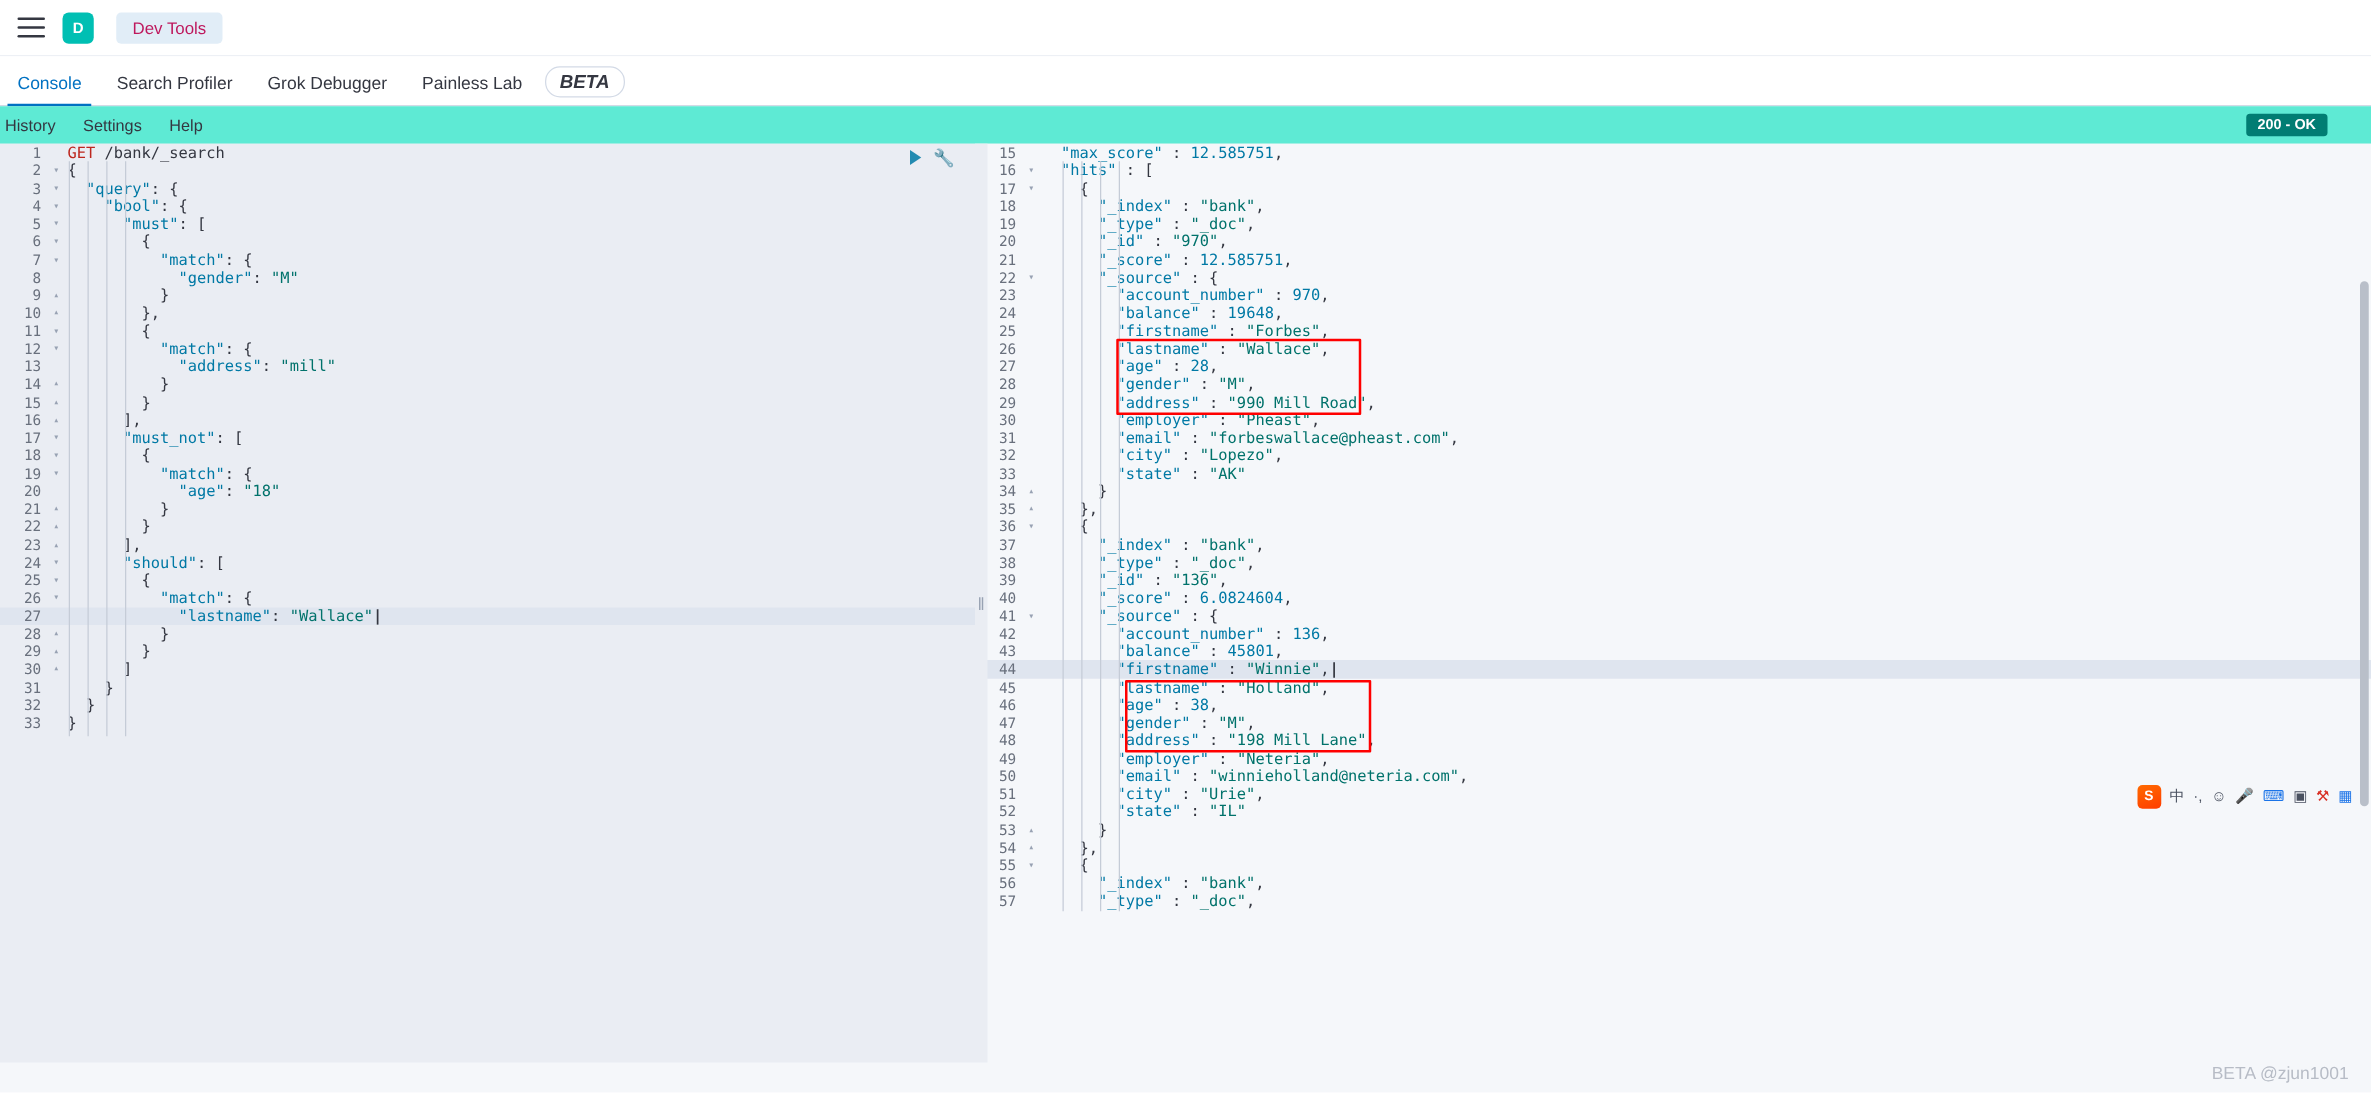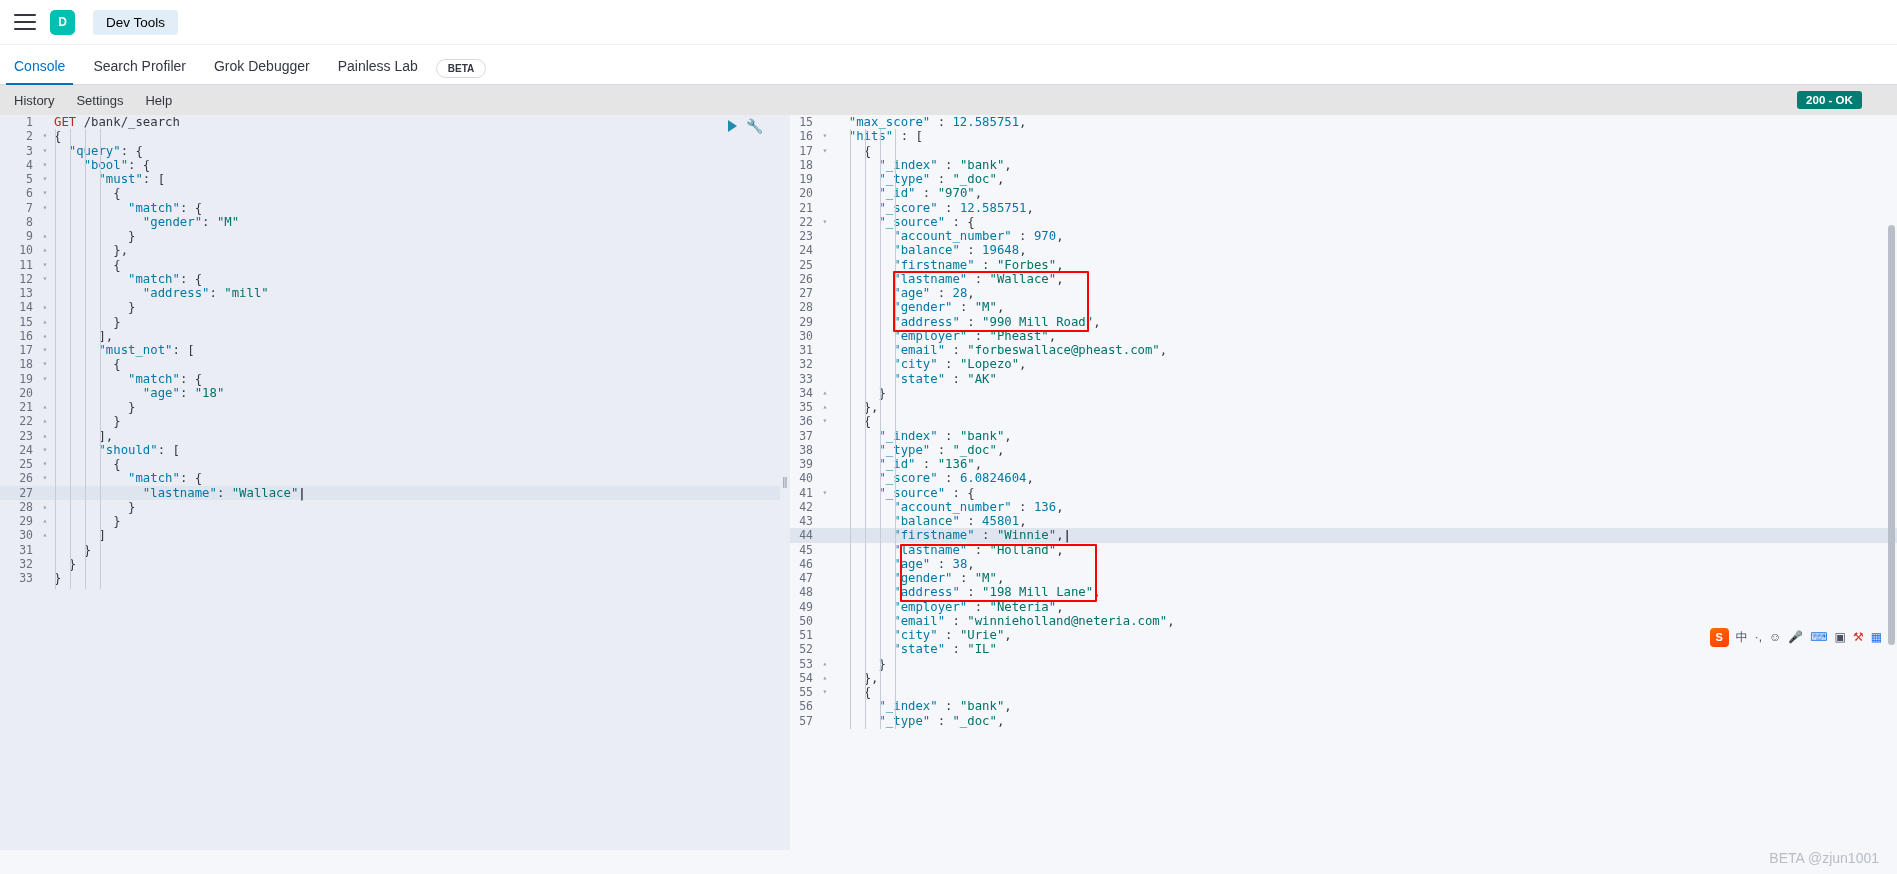--- a/index.html
+++ b/index.html
@@ -18,48 +18,49 @@
   }
   .hamburger { width: 22px; height: 16px; display: flex; flex-direction: column;
     justify-content: space-between; cursor: pointer; margin-right: 14px; }
   .hamburger span { display: block; height: 2px; background: #343741; border-radius: 1px; }
   .avatar {
     width: 25px; height: 25px; border-radius: 5px; background: #00bfb3; color: #fff;
     font-size: 12px; font-weight: bold; display: flex; align-items: center;
     justify-content: center; margin-right: 18px;
   }
   .crumb {
-    background: #e1edf7; color: #000000; font-size: 13.5px; padding: 5px 13px;
+    background: #e1edf7; color: #be185d; font-size: 13.5px; padding: 5px 13px;
     border-radius: 4px; cursor: pointer; white-space: nowrap;
   }
 
   
   .tabsbar {
     height: 40px; background: #fff; display: flex; align-items: flex-end;
     padding: 0 0; border-bottom: 1px solid #d3dae6;
   }
   .tab {
     font-size: 14px; color: #343741; padding: 0 14px 10px 14px; cursor: pointer;
     position: relative; white-space: nowrap;
   }
   .tab.active { color: #0071c2; }
   .tab.active::after {
     content: ""; position: absolute; left: 6px; right: 6px; bottom: -1px;
     height: 2px; background: #0071c2;
   }
   .beta-badge {
-    border: 1px solid #d3dae6; border-radius: 12px; font-size: 10px; font-weight: bold;
+    border: 1px solid #d3dae6; border-radius: 12px; font-size: 15px; font-weight: bold;
     color: #343741; padding: 3px 11px; margin: 0 0 6px 4px; background: #fff;
     white-space: nowrap;
+    font-style: italic;
   }
 
   
   .submenu {
     height: 30px; display: flex; align-items: center; gap: 22px;
-    padding: 0 14px; background: #e5e5e5; position: relative;
+    padding: 0 4px; background: #5eead4; position: relative;
   }
   .submenu .mi { font-size: 13px; color: #343741; cursor: pointer; }
   .status-wrap { position: absolute; right: 0; display: flex; align-items: center; gap: 8px; }
   .status-ok {
     background: #017d73; color: #fff; font-size: 11.5px; font-weight: bold;
     padding: 3px 9px; border-radius: 3px; white-space: nowrap;
   }
   .status-ms { font-size: 10px; color: #69707d; white-space: nowrap; margin-top: 48px; }
 
   

